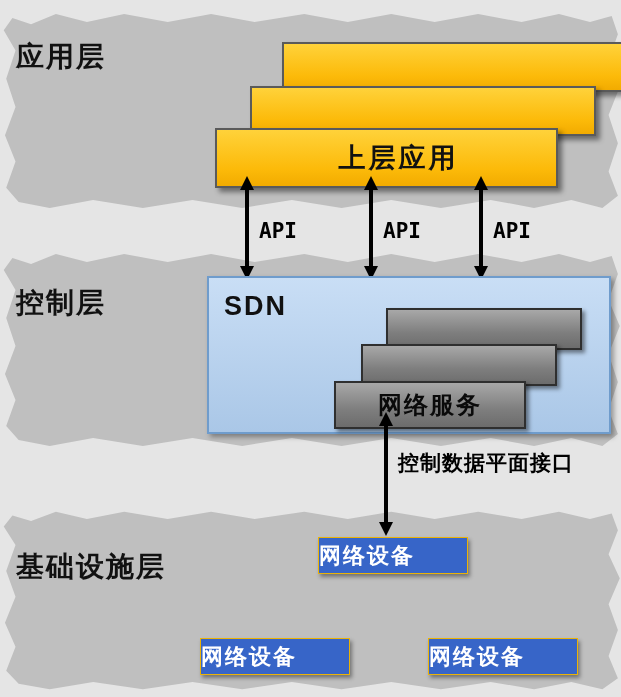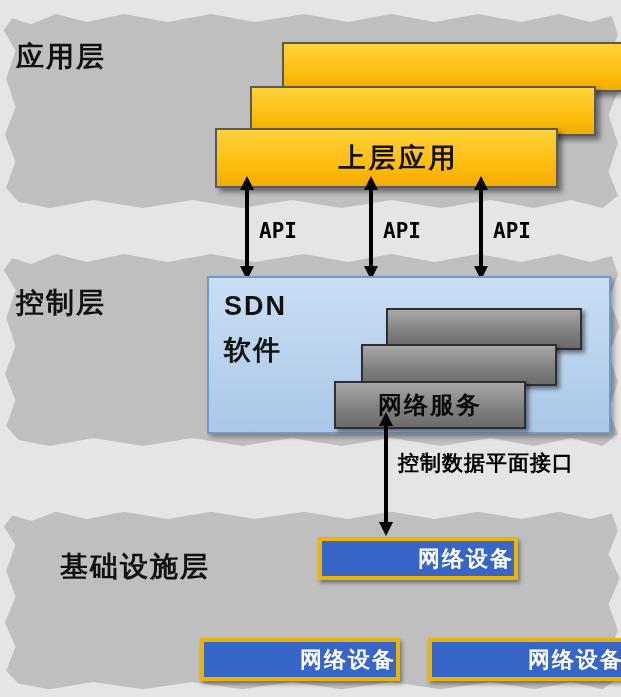--- a/index.html
+++ b/index.html
@@ -20,21 +20,21 @@
   }
   #band-app{top:10px;height:202px;}
   #band-ctrl{top:250px;height:200px;}
   #band-infra{top:508px;height:185px;}
 
   .layer-label{
     position:absolute;font-size:28px;font-weight:700;color:#111;letter-spacing:2px;
   }
   #label-app{left:16px;top:38px;}
   #label-ctrl{left:16px;top:284px;}
-  #label-infra{left:16px;top:548px;margin-left:44px;}
+  #label-infra{left:16px;top:548px;}
 
   
   .app-card{
     position:absolute;border:2px solid #5a5a5a;
     background:linear-gradient(180deg,#ffd23a 0%,#fcba09 70%,#f2ab00 100%);
     box-shadow:4px 4px 5px rgba(0,0,0,0.45);
     padding-left:24px;
   }
   #app-back{left:282px;top:42px;width:318px;height:46px;}
   #app-mid{left:250px;top:86px;width:318px;height:46px;}
@@ -82,22 +82,22 @@
   #svc-front span{font-size:24px;font-weight:700;color:#0a0a0a;letter-spacing:2px;}
 
   
   .cdpi-label{position:absolute;font-size:21px;font-weight:700;color:#000;}
   #cdpi-line1{left:398px;top:449px;letter-spacing:1px;}
   #cdpi-line2{left:398px;top:479px;font-family:"DejaVu Sans Mono", monospace;}
 
   
   .device{
     position:absolute;width:148px;height:35px;background:#3765c8;
-    border:4px solid #eab308;box-shadow:2px 3px 4px rgba(0,0,0,0.4);
-    display:flex;align-items:center;justify-content:flex-end;padding-left:44px;
+    border:1px solid #eab308;box-shadow:2px 3px 4px rgba(0,0,0,0.4);
+    display:flex;align-items:center;justify-content:flex-start;
   }
   .device span{color:#fff;font-size:22px;font-weight:600;letter-spacing:2px;}
   #dev-top{left:318px;top:537px;}
   #dev-bl{left:200px;top:638px;}
   #dev-br{left:428px;top:638px;}
 </style>
 </head>
 <body>
 
 <div id="canvas">
@@ -132,21 +132,20 @@
     <polygon points="10,104 3,90 17,90"></polygon>
   </svg>
 
   <div class="api-label" id="api-1">API</div>
   <div class="api-label" id="api-2">API</div>
   <div class="api-label" id="api-3">API</div>
 
   <div id="control-box"></div>
   <div class="sdn-text">
     <div>SDN</div>
-    <div>软件</div>
   </div>
 
   <div class="svc-card" id="svc-back"></div>
   <div class="svc-card" id="svc-mid"></div>
   <div class="svc-card" id="svc-front">
     <span>网络服务</span>
   </div>
 
   <svg class="varrow" id="arrow-south" width="20" height="124" viewBox="0 0 20 124">
     <polygon points="10,0 3,14 17,14"></polygon>

